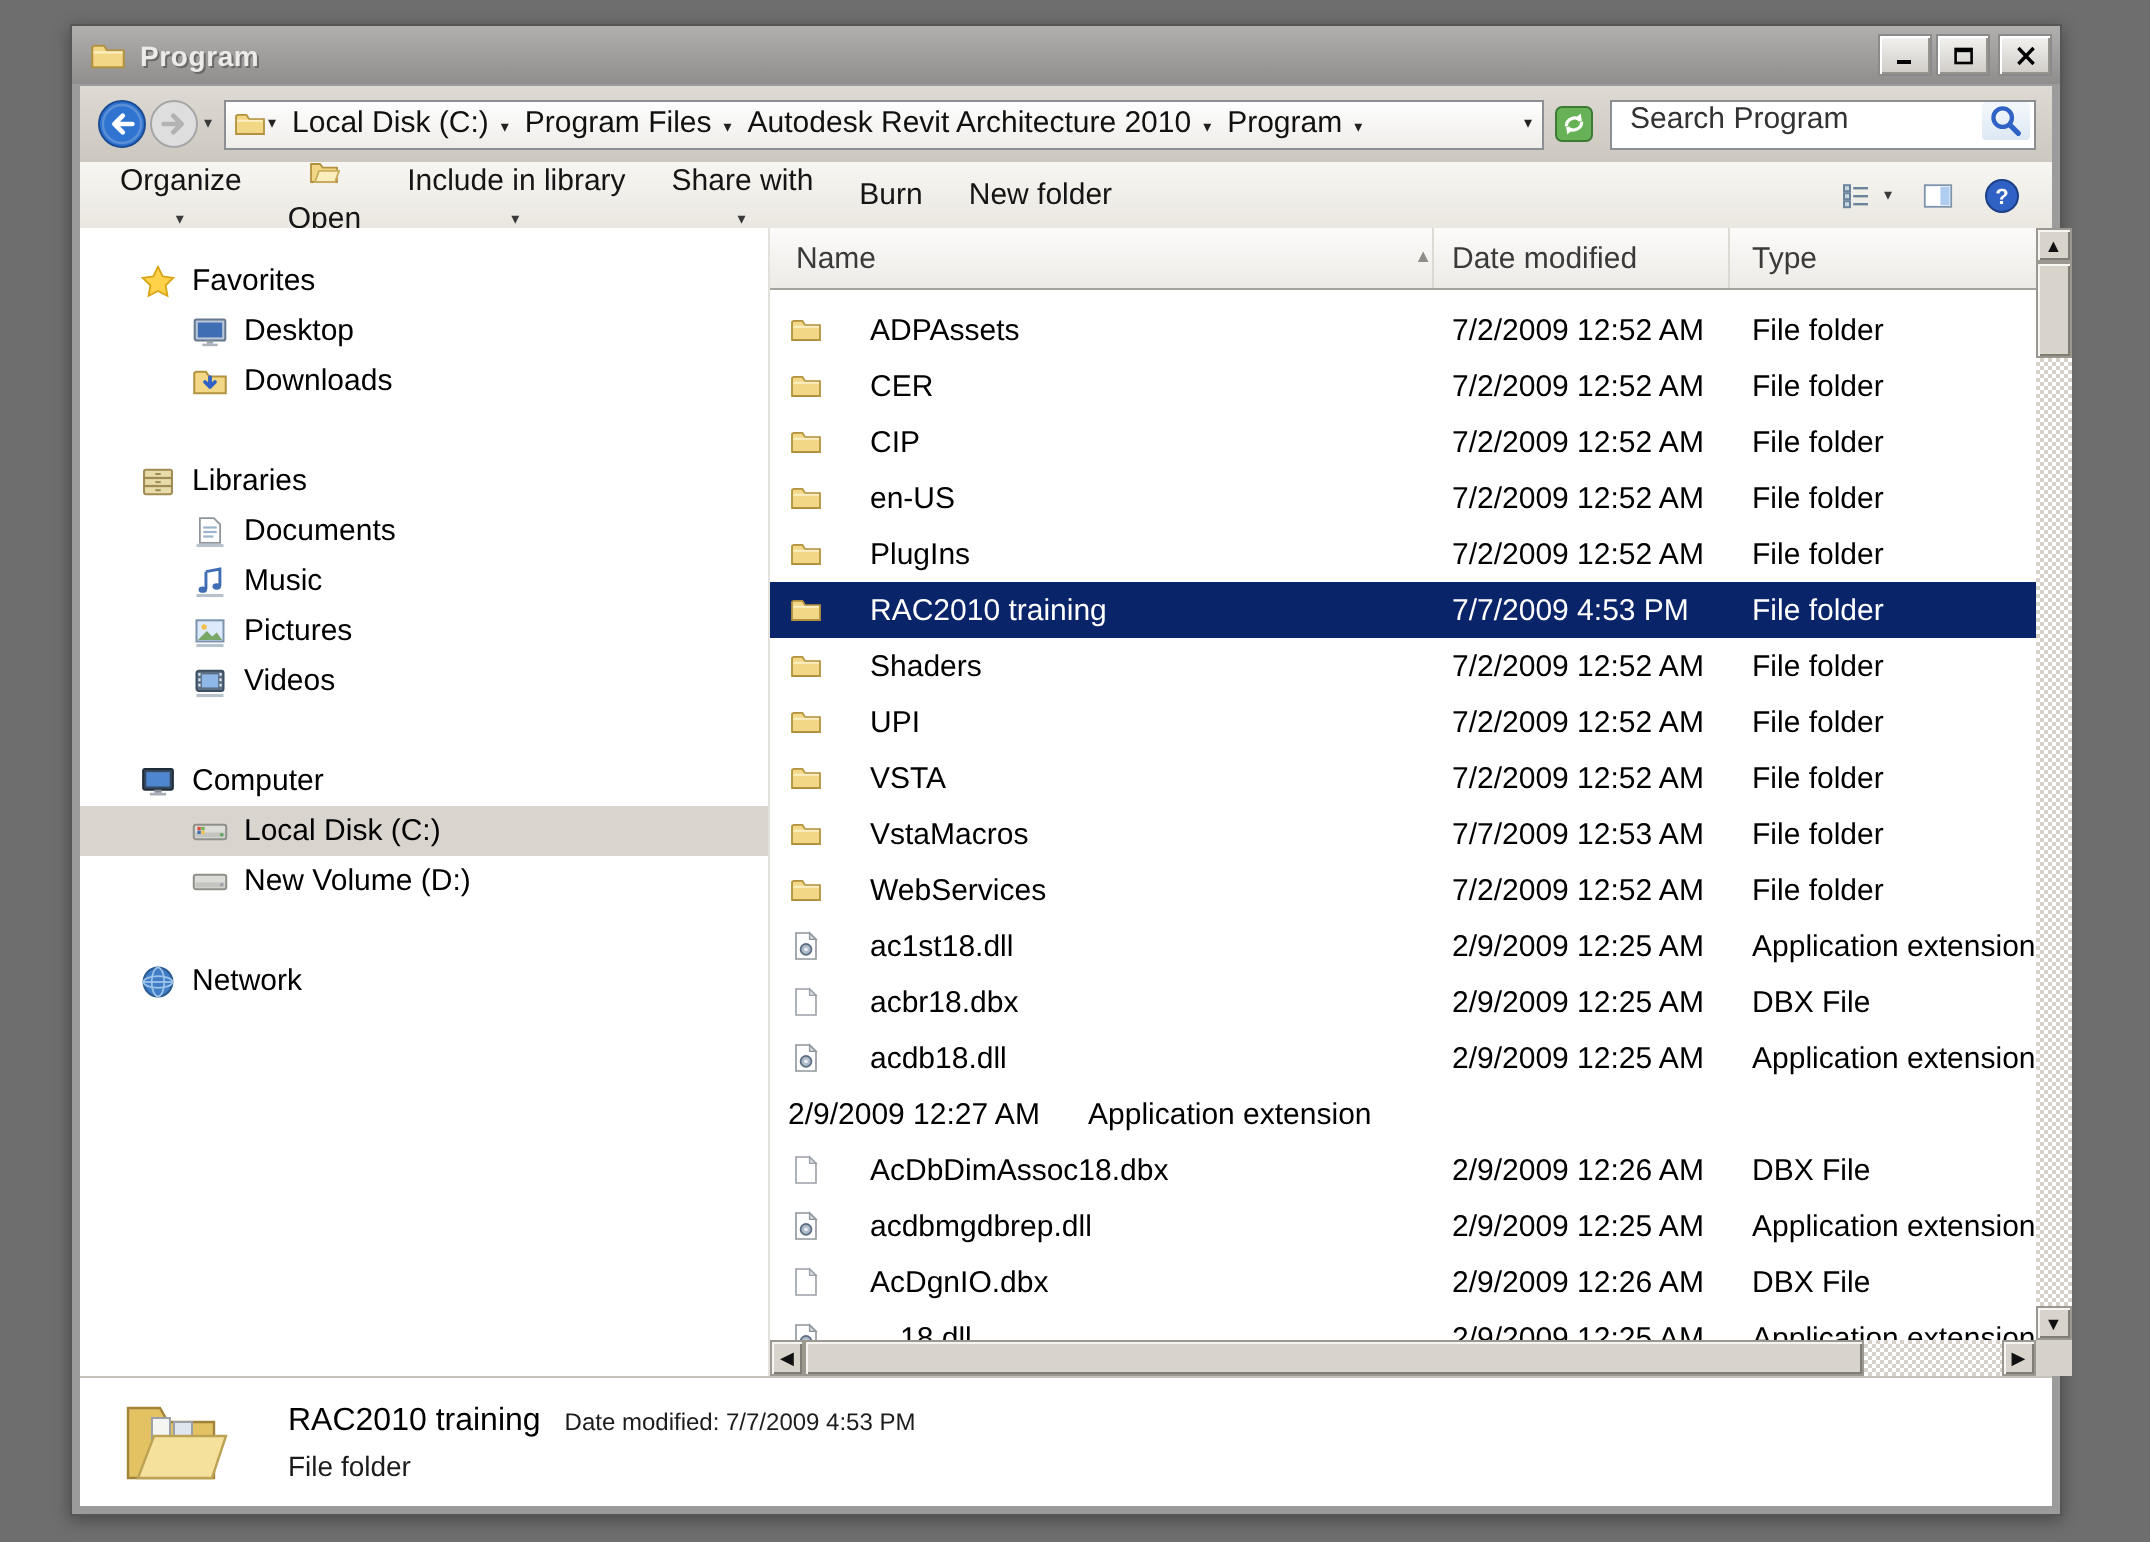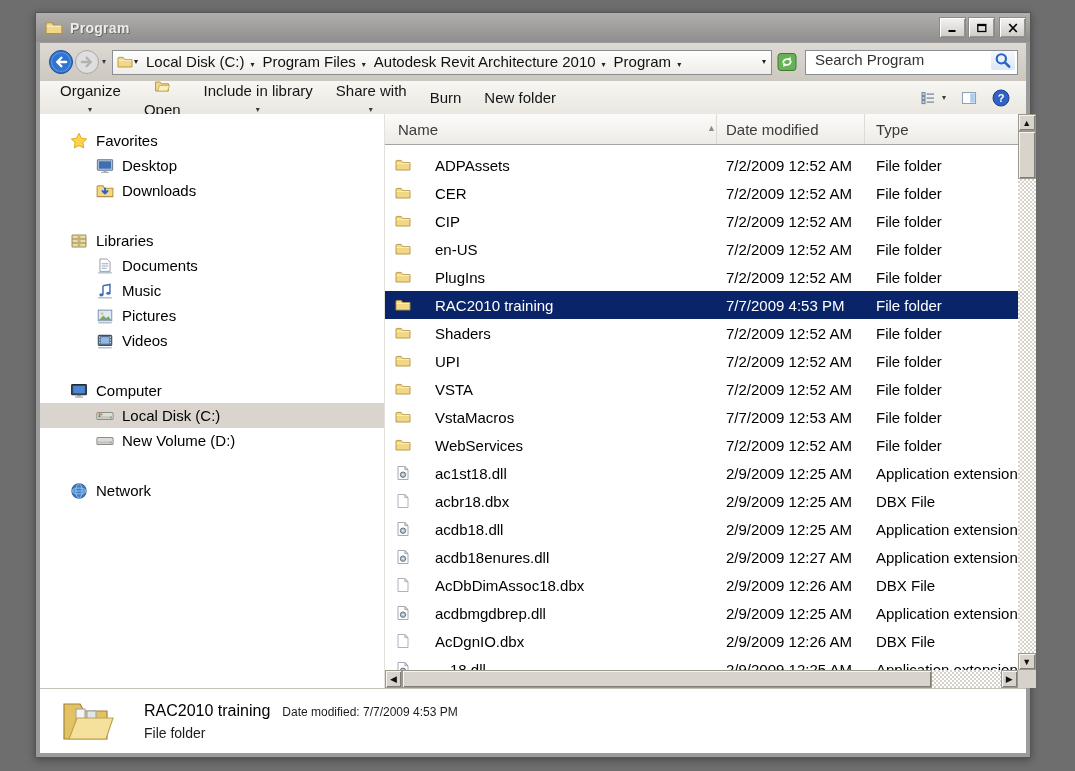--- a/index.html
+++ b/index.html
@@ -600,31 +600,20 @@
                     <circle cx="8" cy="9.7" r="2.7" fill="#aebccb" stroke="#5c6e80" stroke-width="0.9"></circle>
                     <circle cx="8" cy="9.7" r="0.9" fill="#eef2f5"></circle>
                   </svg>
                 </span>
                 <span>acdb18.dll</span>
               </div>
               <div class="cell-date">2/9/2009 12:25 AM</div>
               <div class="cell-type">Application extension</div>
             </div>
             <div class="row">
-              <div class="cell-name">
-                <span class="icon i16">
-                  <svg viewBox="0 0 16 16">
-                    <path d="M3 1.5 h6.8 L13 4.7 V14.5 H3 Z" fill="#fff" stroke="#8e959c" stroke-width="0.8"></path>
-                    <path d="M9.8 1.5 L13 4.7 H9.8 Z" fill="#d8dde2" stroke="#8e959c" stroke-width="0.7"></path>
-                    <circle cx="8" cy="9.7" r="2.7" fill="#aebccb" stroke="#5c6e80" stroke-width="0.9"></circle>
-                    <circle cx="8" cy="9.7" r="0.9" fill="#eef2f5"></circle>
-                  </svg>
-                </span>
-                <span>acdb18enures.dll</span>
-              </div>
               <div class="cell-date">2/9/2009 12:27 AM</div>
               <div class="cell-type">Application extension</div>
             </div>
             <div class="row">
               <div class="cell-name">
                 <span class="icon i16">
                   <svg viewBox="0 0 16 16">
                     <path d="M3 1.5 h6.8 L13 4.7 V14.5 H3 Z" fill="#fff" stroke="#9aa0a8" stroke-width="0.8"></path>
                     <path d="M9.8 1.5 L13 4.7 H9.8 Z" fill="#dfe3e8" stroke="#9aa0a8" stroke-width="0.7"></path>
                   </svg>

